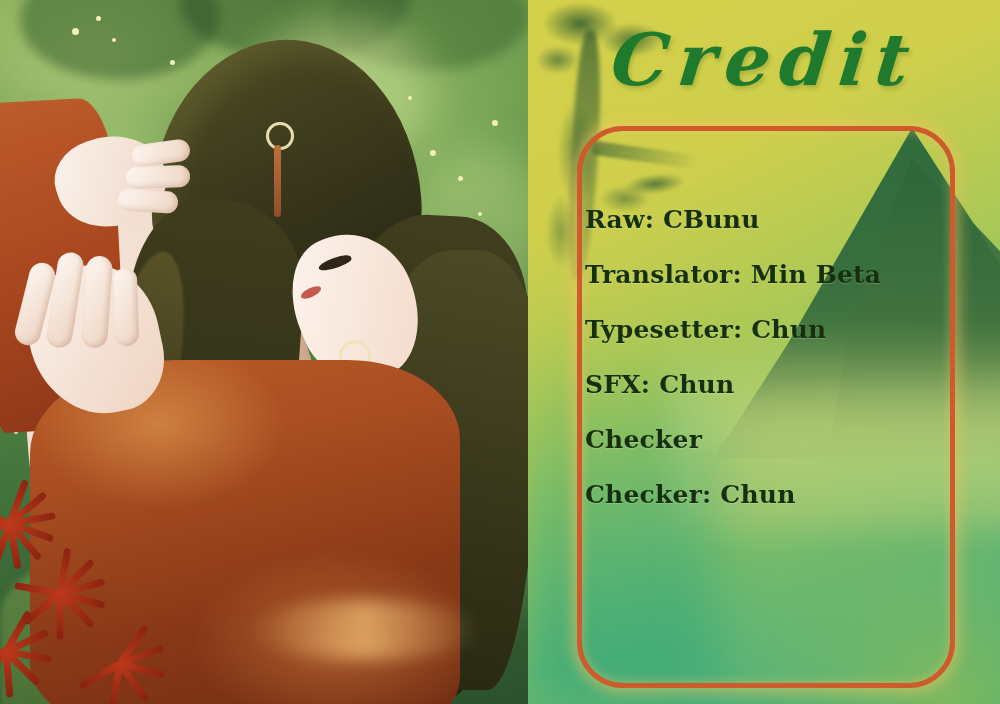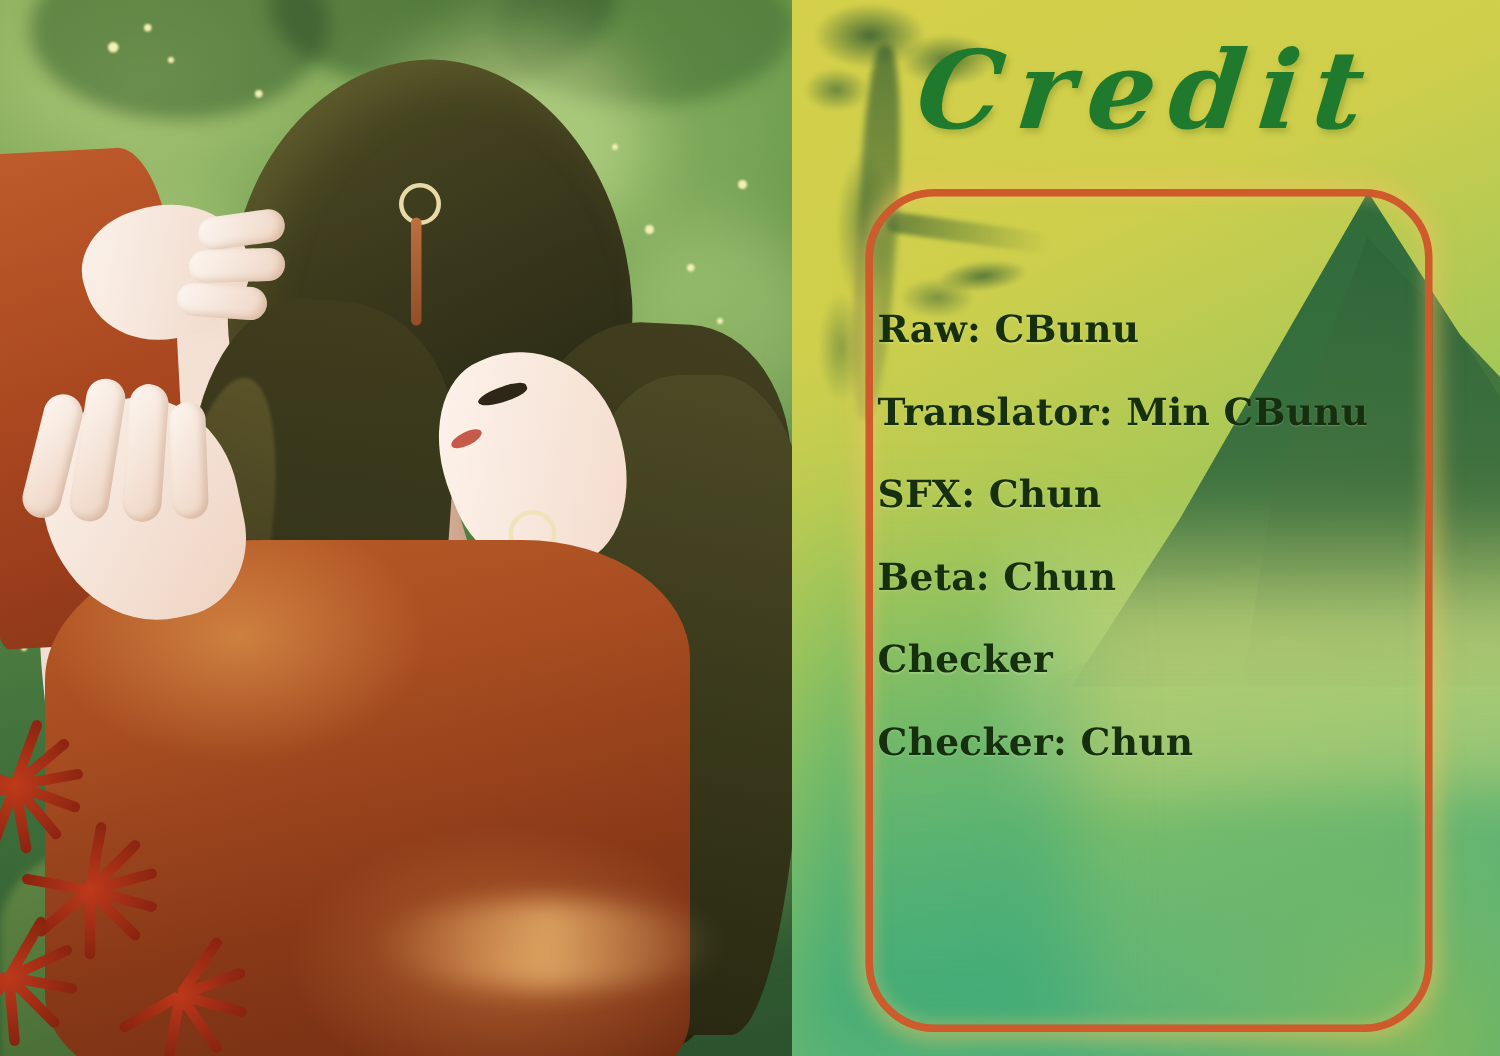--- a/index.html
+++ b/index.html
@@ -386,20 +386,20 @@
     <div id="ink-branch"></div>
     <div id="ink-sprig"></div>
   </div>
 
   <div id="credit-title">Credit</div>
 
   <div id="credit-frame"></div>
 
   <div id="credit-list">
     <div class="credit-line">Raw: CBunu</div>
-    <div class="credit-line">Translator: Min CBunu</div>
+    <div class="credit-line">Translator: Min Beta</div>
+    <div class="credit-line">Typesetter: Chun</div>
     <div class="credit-line">SFX: Chun</div>
-    <div class="credit-line">Beta: Chun</div>
     <div class="credit-line">Checker</div>
     <div class="credit-line">Checker: Chun</div>
   </div>
 
 </div>
 
 </body></html>

